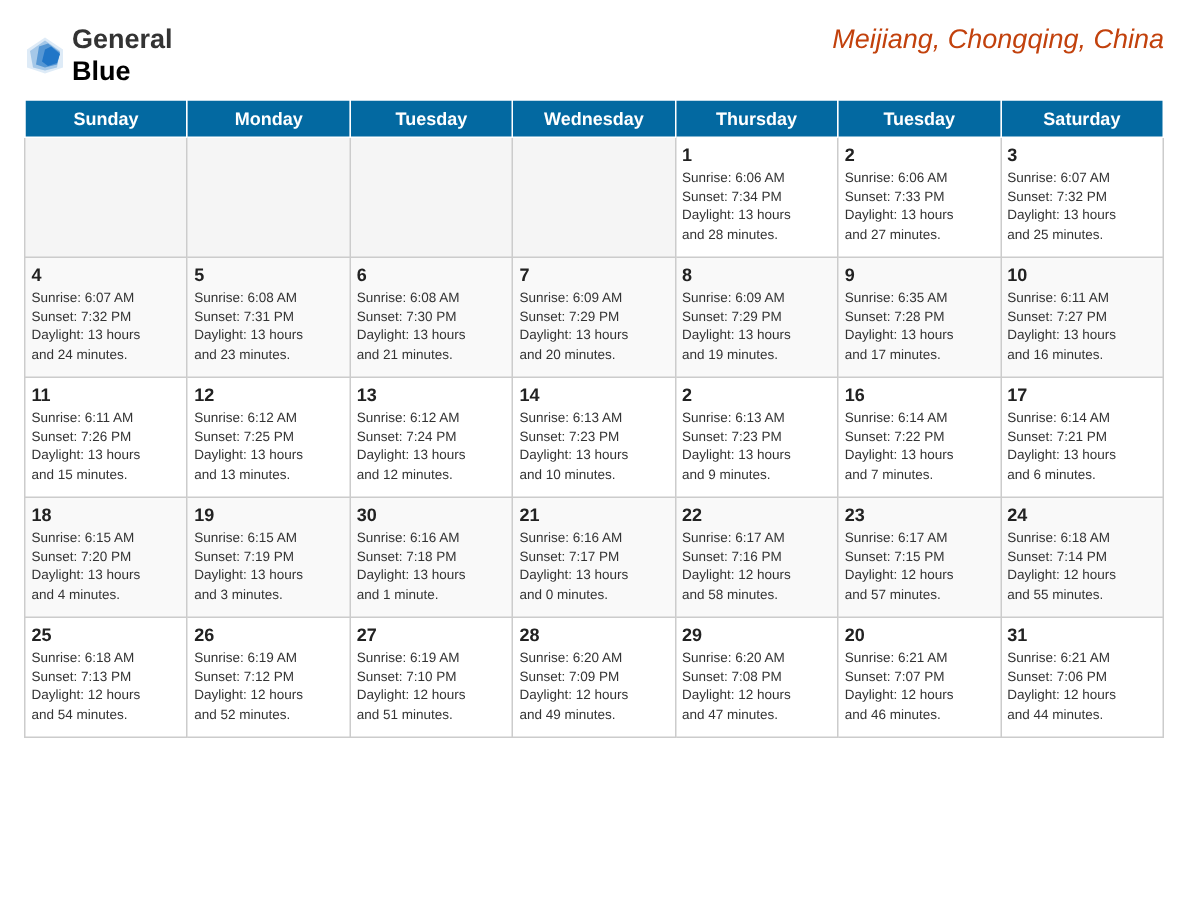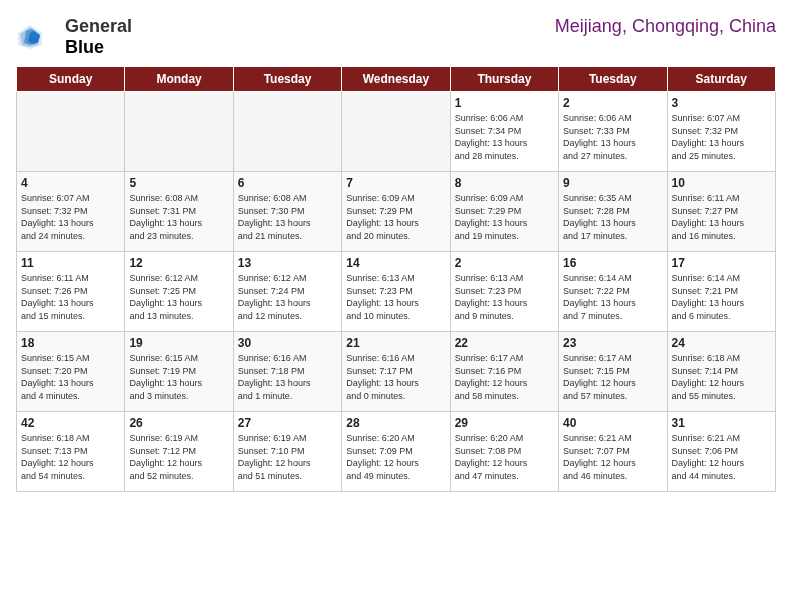--- a/index.html
+++ b/index.html
@@ -12,45 +12,46 @@
     }
     .header-area {
       display: flex;
       justify-content: space-between;
       align-items: flex-start;
       margin-bottom: 8px;
     }
     .logo {
       display: flex;
       align-items: center;
-      gap: 21px;
+      gap: 4px;
     }
     .logo-icon {
       width: 28px;
       height: 28px;
     }
     .title-area {
       text-align: right;
     }
     .cal-title {
       font-size: 36px;
       font-weight: normal;
       color: #222;
     }
     .cal-subtitle {
       font-size: 18px;
-      color: #701a75;
+      color: #c2410c;
+      font-style: italic;
     }
     table {
       width: 100%;
       border-collapse: collapse;
       table-layout: fixed;
     }
     thead tr th {
-      background-color: #7f1d1d;
+      background-color: #0369a1;
       color: #fff;
       font-size: 12px;
       font-weight: bold;
       padding: 5px 4px;
       text-align: center;
       border: 1px solid #fff;
     }
     tbody tr td {
       border: 1px solid #ccc;
       vertical-align: top;
@@ -288,21 +289,21 @@
         <td>
           <span class="day-number">24</span>
           <div class="day-info" style="white-space: pre-line;">Sunrise: 6:18 AM
 Sunset: 7:14 PM
 Daylight: 12 hours
 and 55 minutes.</div>
         </td>
       </tr>
       <tr>
         <td>
-          <span class="day-number">42</span>
+          <span class="day-number">25</span>
           <div class="day-info" style="white-space: pre-line;">Sunrise: 6:18 AM
 Sunset: 7:13 PM
 Daylight: 12 hours
 and 54 minutes.</div>
         </td>
         <td>
           <span class="day-number">26</span>
           <div class="day-info" style="white-space: pre-line;">Sunrise: 6:19 AM
 Sunset: 7:12 PM
 Daylight: 12 hours
@@ -323,21 +324,21 @@
 and 49 minutes.</div>
         </td>
         <td>
           <span class="day-number">29</span>
           <div class="day-info" style="white-space: pre-line;">Sunrise: 6:20 AM
 Sunset: 7:08 PM
 Daylight: 12 hours
 and 47 minutes.</div>
         </td>
         <td>
-          <span class="day-number">40</span>
+          <span class="day-number">20</span>
           <div class="day-info" style="white-space: pre-line;">Sunrise: 6:21 AM
 Sunset: 7:07 PM
 Daylight: 12 hours
 and 46 minutes.</div>
         </td>
         <td>
           <span class="day-number">31</span>
           <div class="day-info" style="white-space: pre-line;">Sunrise: 6:21 AM
 Sunset: 7:06 PM
 Daylight: 12 hours

